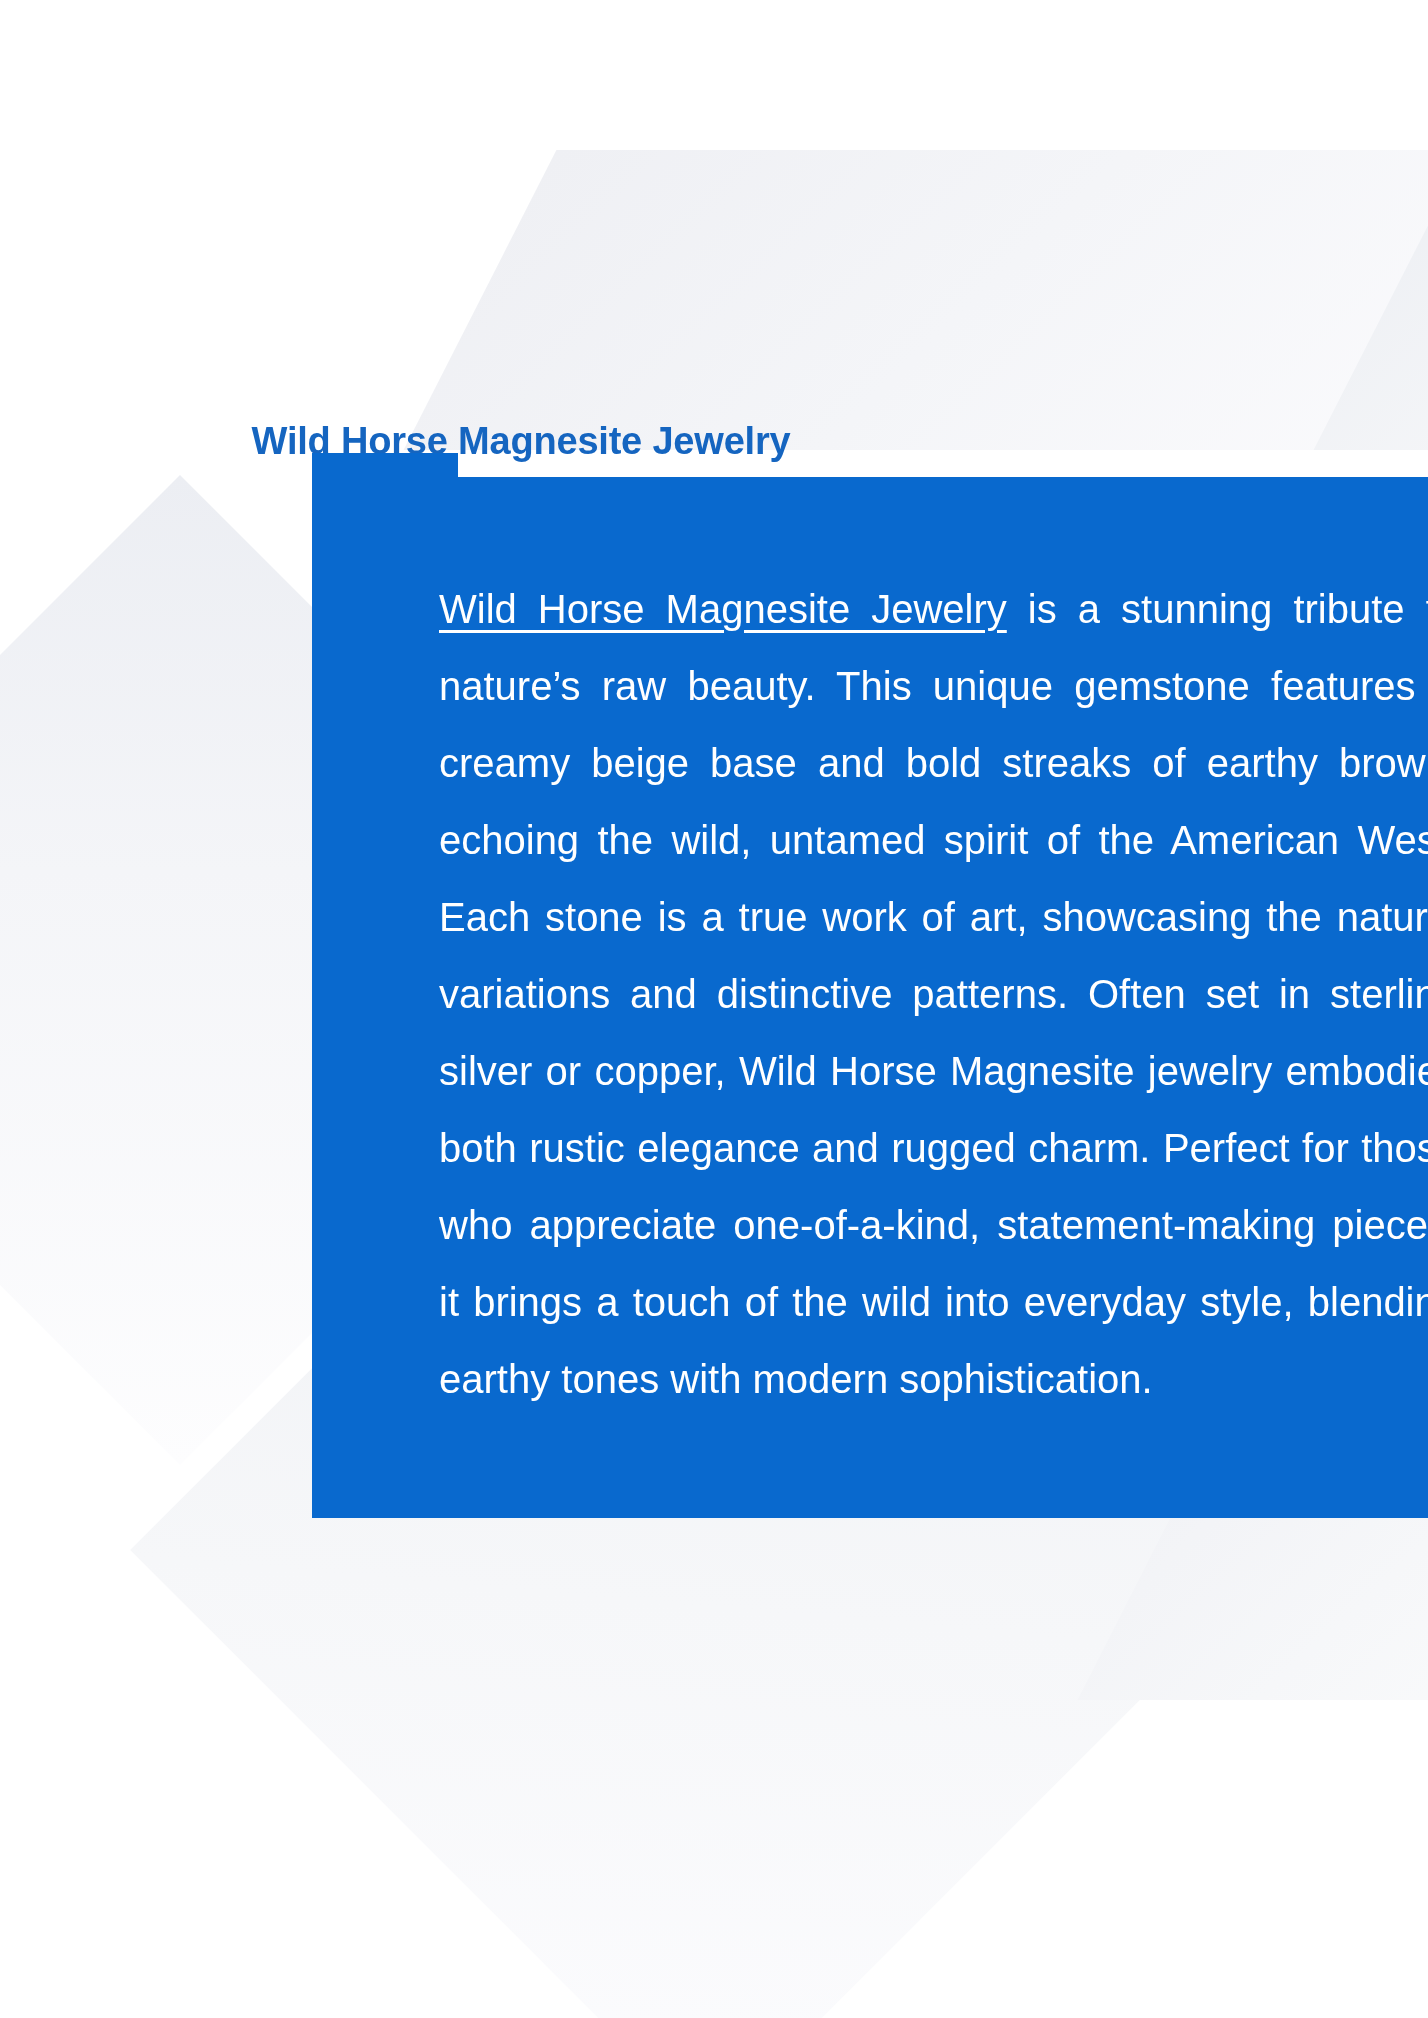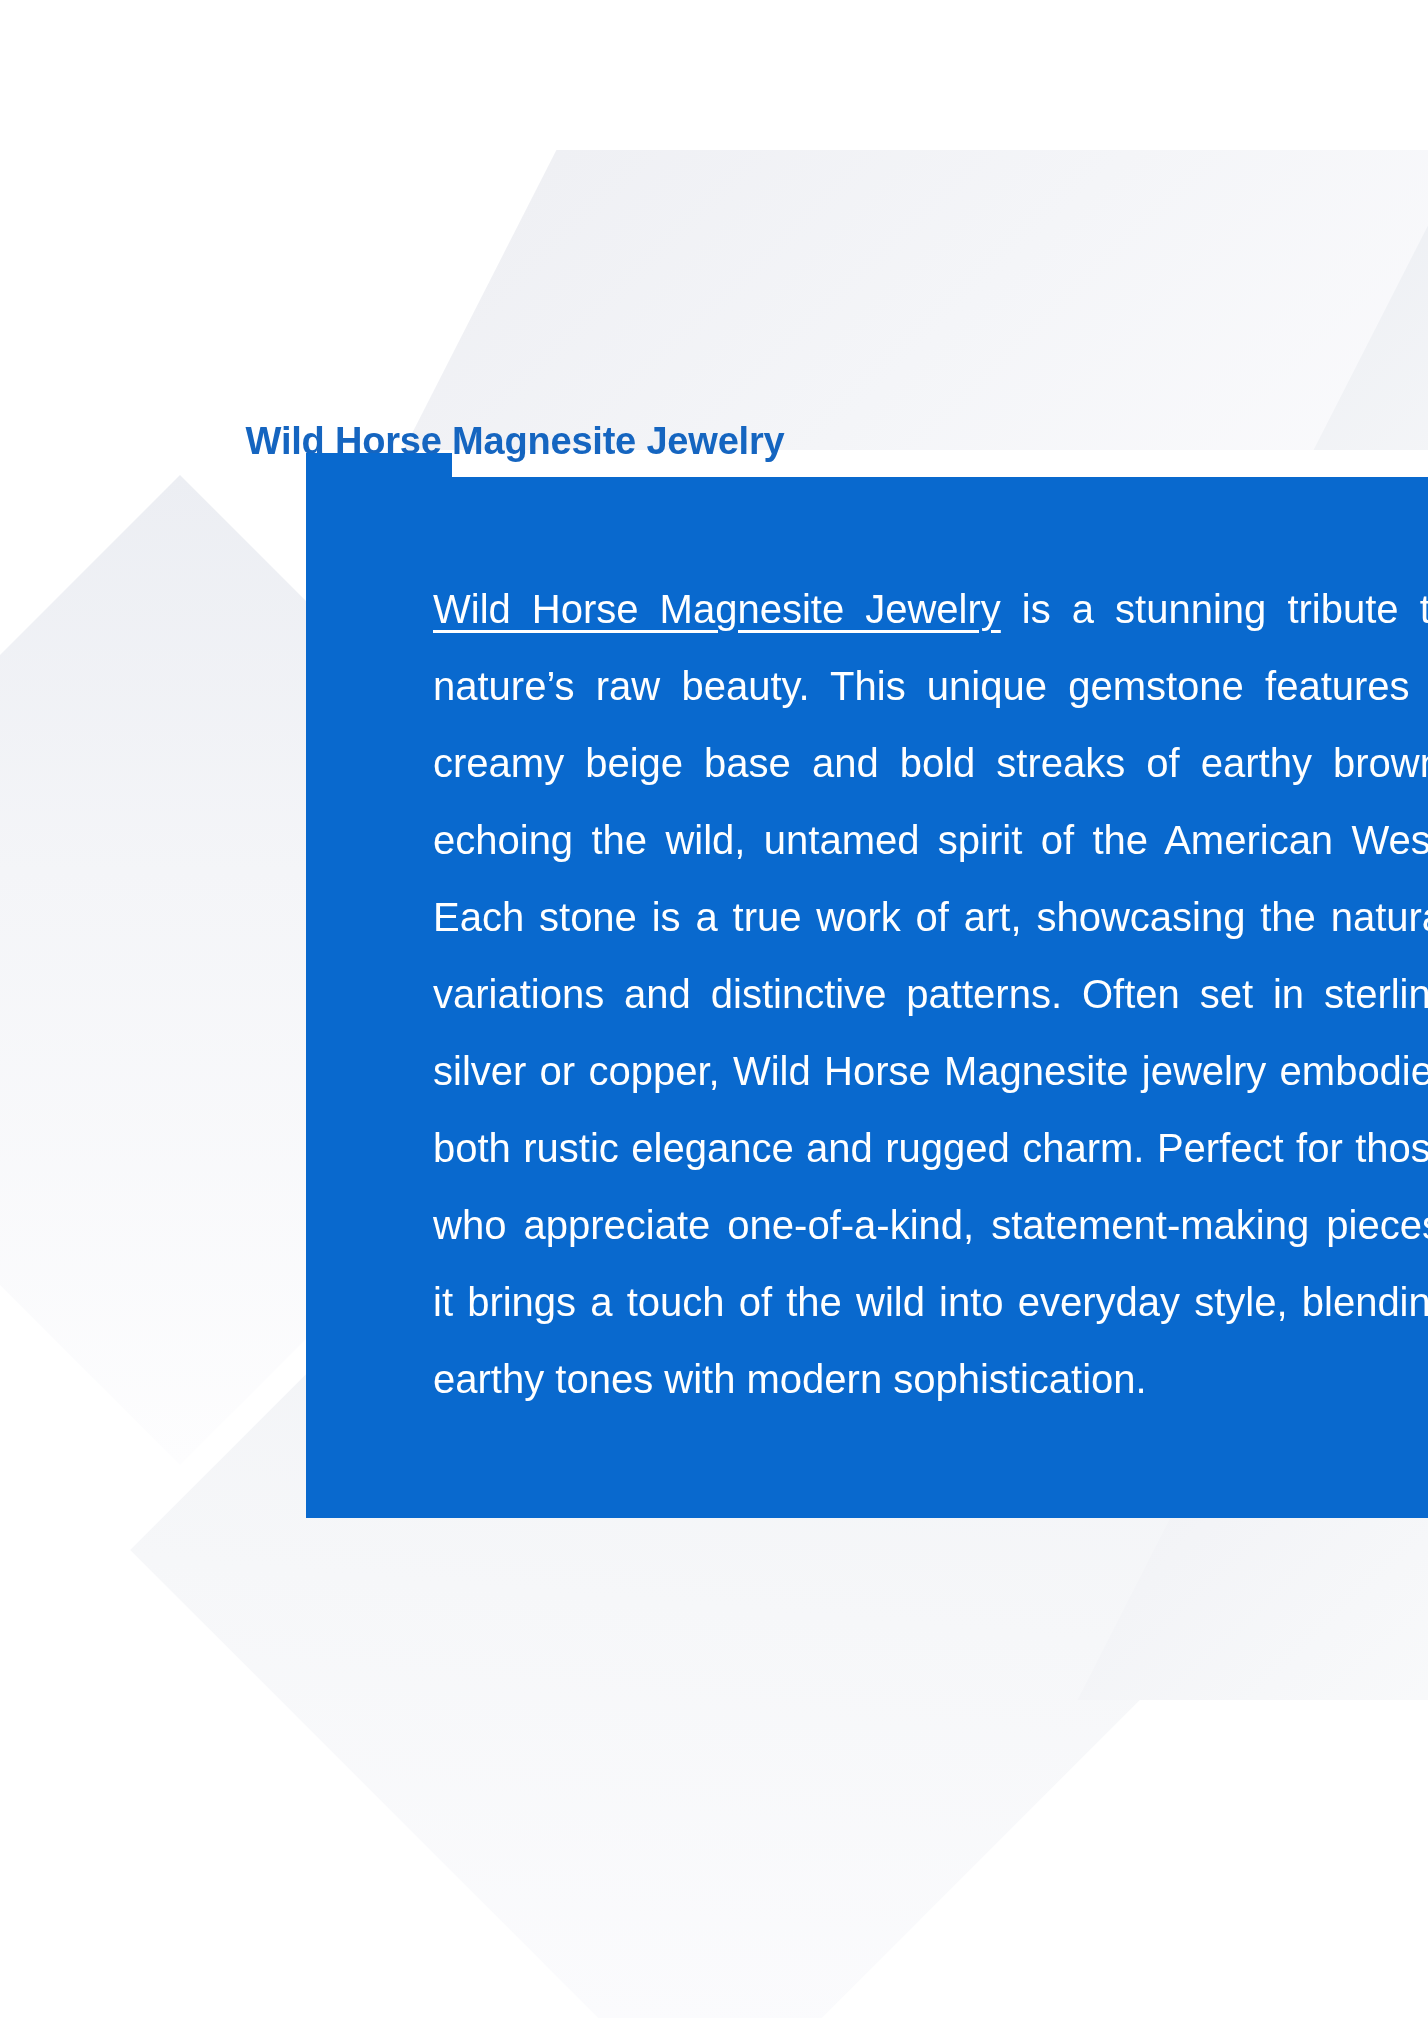--- a/index.html
+++ b/index.html
@@ -75,20 +75,21 @@
     height: 520px;
     background: linear-gradient(120deg, #f0f1f5 0%, #f9fafb 100%);
     transform: skewX(-27deg);
   }
 
   
   #content-root {
     position: absolute;
     inset: 0;
     z-index: 1;
+    margin-left: 6px;
   }
 
   #page-title {
     position: absolute;
     left: 0;
     top: 395px;
     width: 1428px;
     text-align: center;
     padding-right: 398px;
     box-sizing: border-box;

